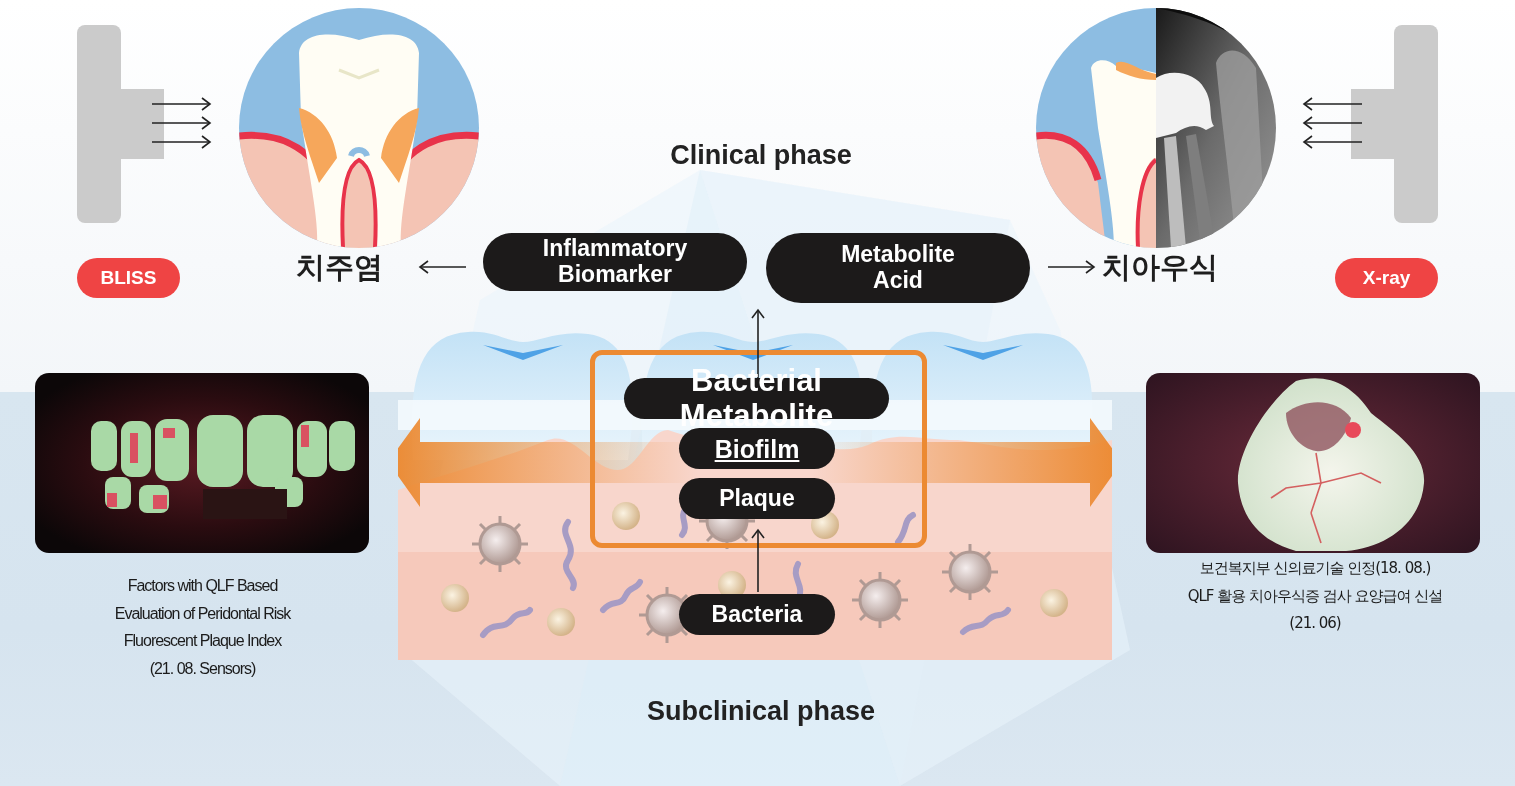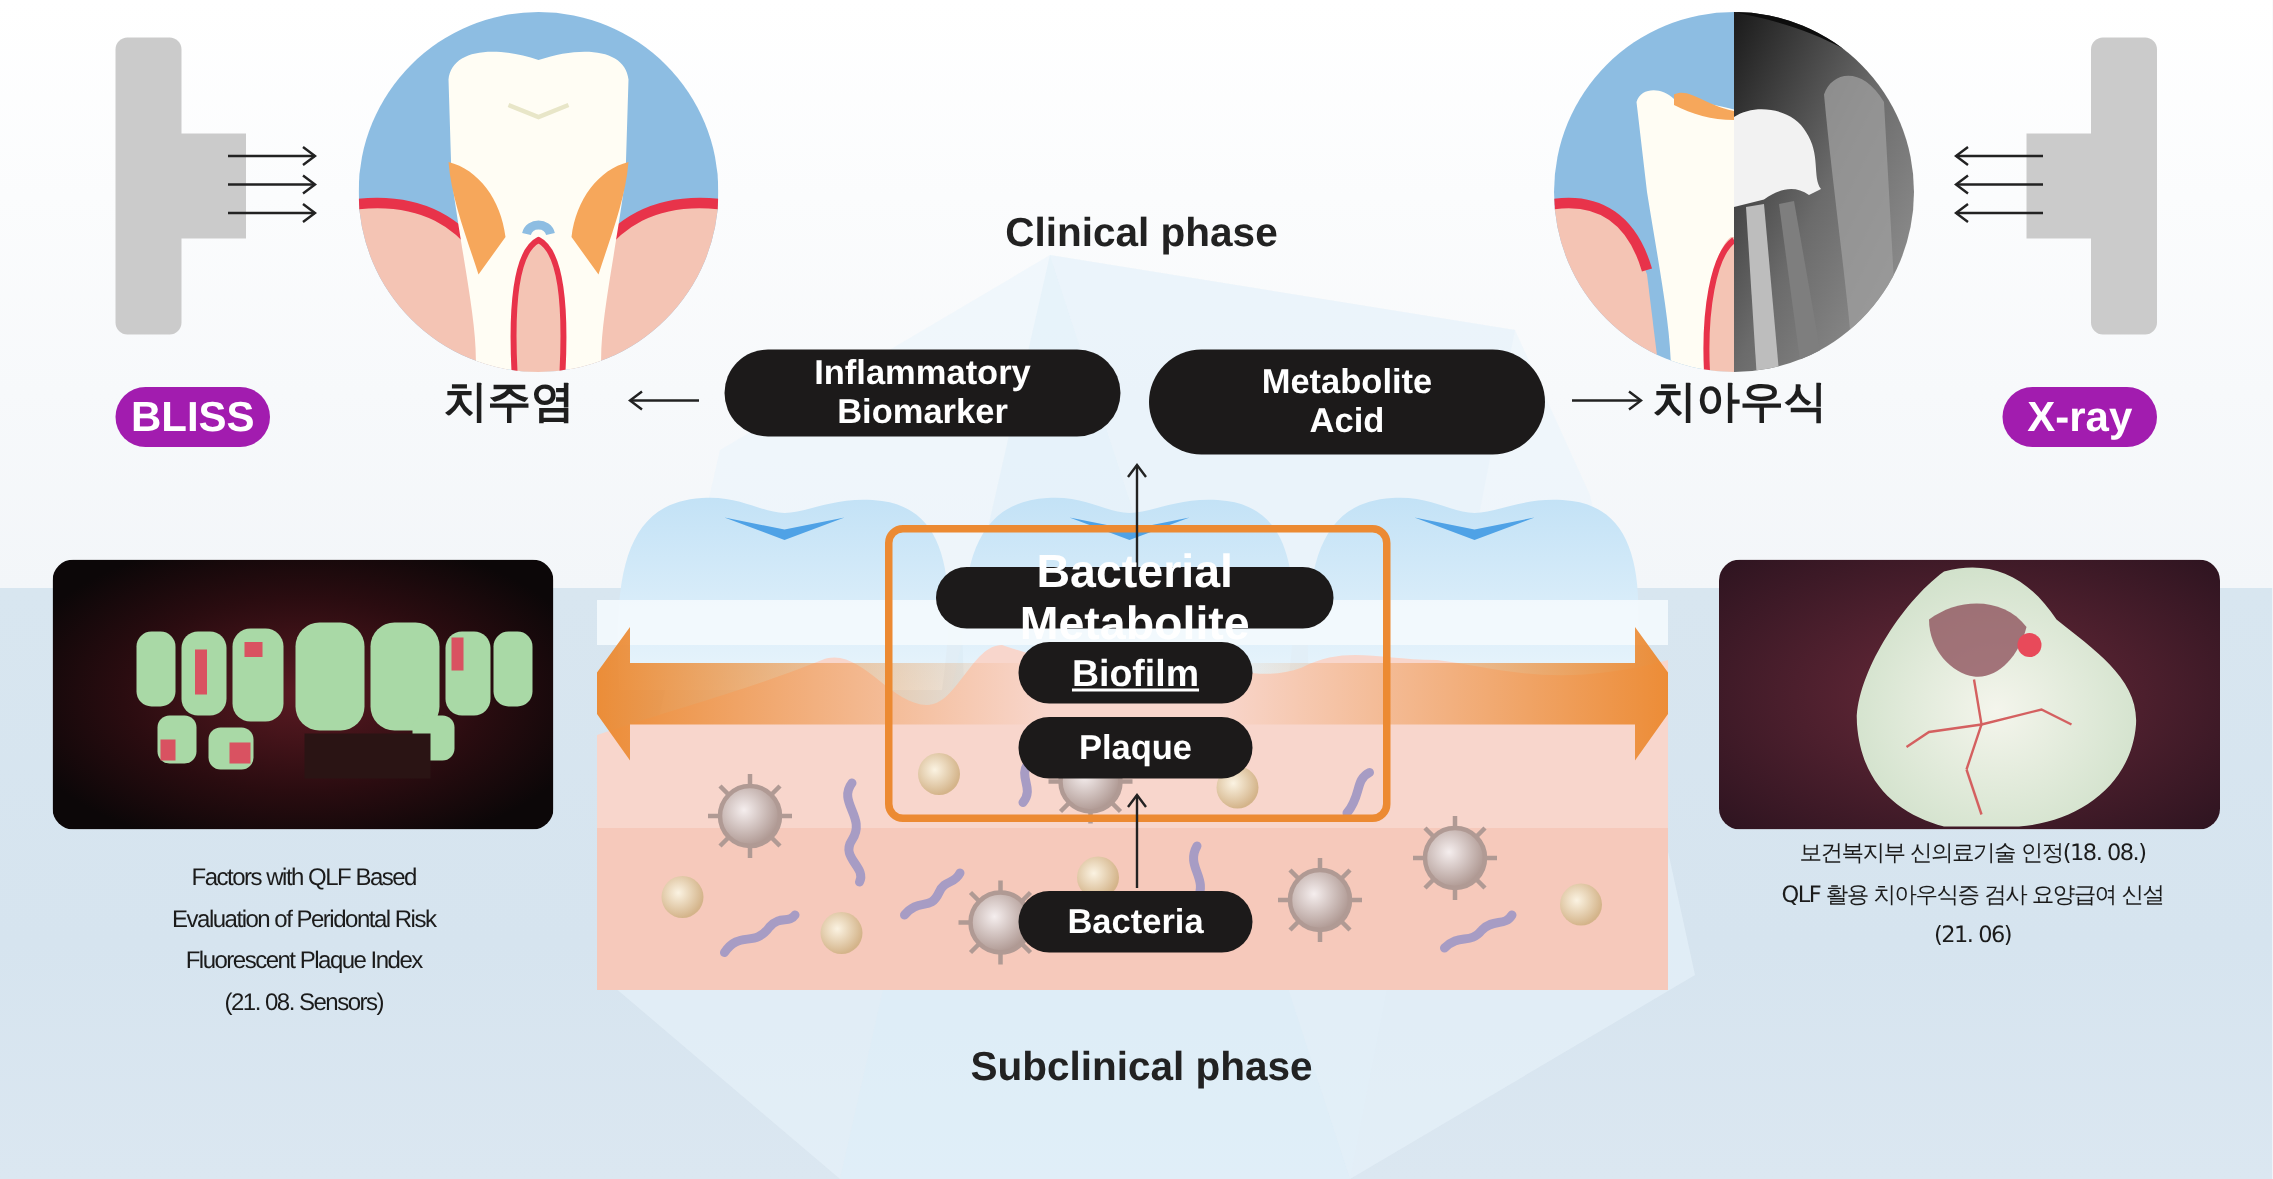--- a/index.html
+++ b/index.html
@@ -14,22 +14,22 @@
   .bg-bottom { position: absolute; left: 0; top: 392px; width: 1515px; height: 394px;
     background: linear-gradient(180deg, #d8e6f0 0%, #d6e4ef 60%, #dbe7f1 100%); }
   .prism { position: absolute; left: 0; top: 0; width: 1515px; height: 786px; }
 
   
   .device { position: absolute; }
   .dev-bar { position: absolute; background: #cbcbcb; border-radius: 8px; width: 44px; height: 198px; top: 25px; }
   .dev-block { position: absolute; background: #cbcbcb; width: 44px; height: 70px; top: 89px; }
   .arrows { position: absolute; }
 
-  .pill-blue { position: absolute; height: 40px; border-radius: 20px; background: #a21caf;
-    color: #fff; font-weight: bold; font-size: 28px; display: flex; align-items: center; justify-content: center; }
+  .pill-blue { position: absolute; height: 40px; border-radius: 20px; background: #ef4444;
+    color: #fff; font-weight: bold; font-size: 19px; display: flex; align-items: center; justify-content: center; }
 
   .circle { position: absolute; width: 240px; height: 240px; border-radius: 50%; overflow: hidden; }
 
   .ko-label { position: absolute; font-size: 29px; font-weight: bold; color: #1e1e1e; font-family: "DejaVu Sans", sans-serif; }
   .thin-arrow { position: absolute; }
 
   .phase-title { position: absolute; font-size: 27px; font-weight: bold; color: #222; width: 400px; text-align: center; }
 
   .pill-black { position: absolute; background: #1c1a1a; color: #fff; font-weight: bold;
     display: flex; align-items: center; justify-content: center; text-align: center;

